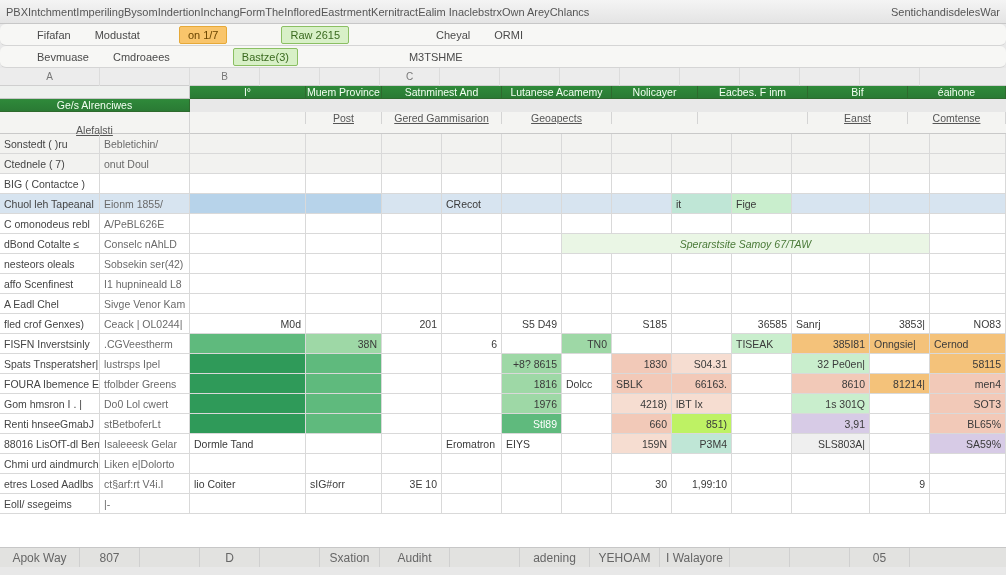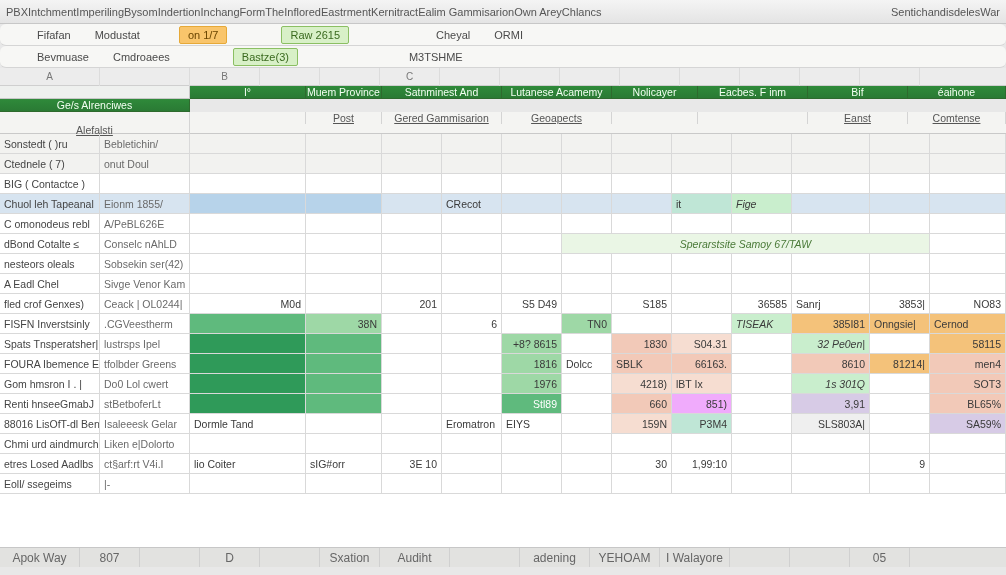--- a/index.html
+++ b/index.html
@@ -109,27 +109,27 @@
     display:flex; align-items:center;
   }
   .c.num { justify-content:flex-end; }
   .c.label { color:#444; }
   .c.sub  { color:#6a6a6a; }
   .f-blue2  { background:#b7d3ea; }
   .f-teal   { background:#bfe6d6; }
   .f-green  { background:#5fba7d; color:#fff;}
   .f-greenL { background:#9ed8a6; }
   .f-greenD { background:#2f9a59; color:#fff;}
-  .f-mint   { background:#c9eecd;font-style:italic; }
+  .f-mint   { background:#c9eecd; }
   .f-peach  { background:#f2c9b8; }
   .f-peachL { background:#f6ddd1; }
   .f-orange { background:#f4c27a; }
   .f-lav    { background:#d7cbe6; }
   .f-gray   { background:#efefef; }
-  .f-olive  { background:#f0abfc; }
+  .f-olive  { background:#bef264; }
   .band-blue{ background:#d7e4f0; }
   .band-gray{ background:#f2f2f0; }
   .merged-green{
     grid-column: span 6;
     background:#eaf6e5;
     color:#4a7a38;
     font-style:italic;
     justify-content:center;
   }
   
@@ -155,21 +155,21 @@
   <span>Intchment</span>
   <span>Imperiling</span>
   <span>Bysom</span>
   <span>Indertion</span>
   <span>Inchang</span>
   <span>Form</span>
   <span>The</span>
   <span>Inflored</span>
   <span>Eastrment</span>
   <span>Kernitract</span>
-  <span>Ealim Gammisarion</span>
+  <span>Ealim Inaclebstrx</span>
   <span>Own Arey</span>
   <span>Chlancs</span>
   <span style="margin-left:auto">Sentichandisdeles</span>
   <span>War</span>
 </div>
 
 <div class="ribbon-row" id="ribbon1">
     <div class="ribbon-btn dim"></div>
     <div class="ribbon-btn">Fifafan</div>
     <div class="ribbon-btn">Modustat</div>
@@ -347,20 +347,36 @@
       <div class="c"></div>
       <div class="c"></div>
       <div class="c"></div>
       <div class="c"></div>
       <div class="c"></div>
       <div class="c"></div>
       <div class="c"></div>
       <div class="c"></div>
     </div>
     <div class="grid-row">
+      <div class="c label">affo Scenfinest</div>
+      <div class="c sub">I1 hupnineald L8</div>
+      <div class="c"></div>
+      <div class="c"></div>
+      <div class="c"></div>
+      <div class="c"></div>
+      <div class="c"></div>
+      <div class="c"></div>
+      <div class="c"></div>
+      <div class="c"></div>
+      <div class="c"></div>
+      <div class="c"></div>
+      <div class="c"></div>
+      <div class="c"></div>
+    </div>
+    <div class="grid-row">
       <div class="c label">A Eadl Chel</div>
       <div class="c sub">Sivge Venor Kam</div>
       <div class="c"></div>
       <div class="c"></div>
       <div class="c"></div>
       <div class="c"></div>
       <div class="c"></div>
       <div class="c"></div>
       <div class="c"></div>
       <div class="c"></div>

